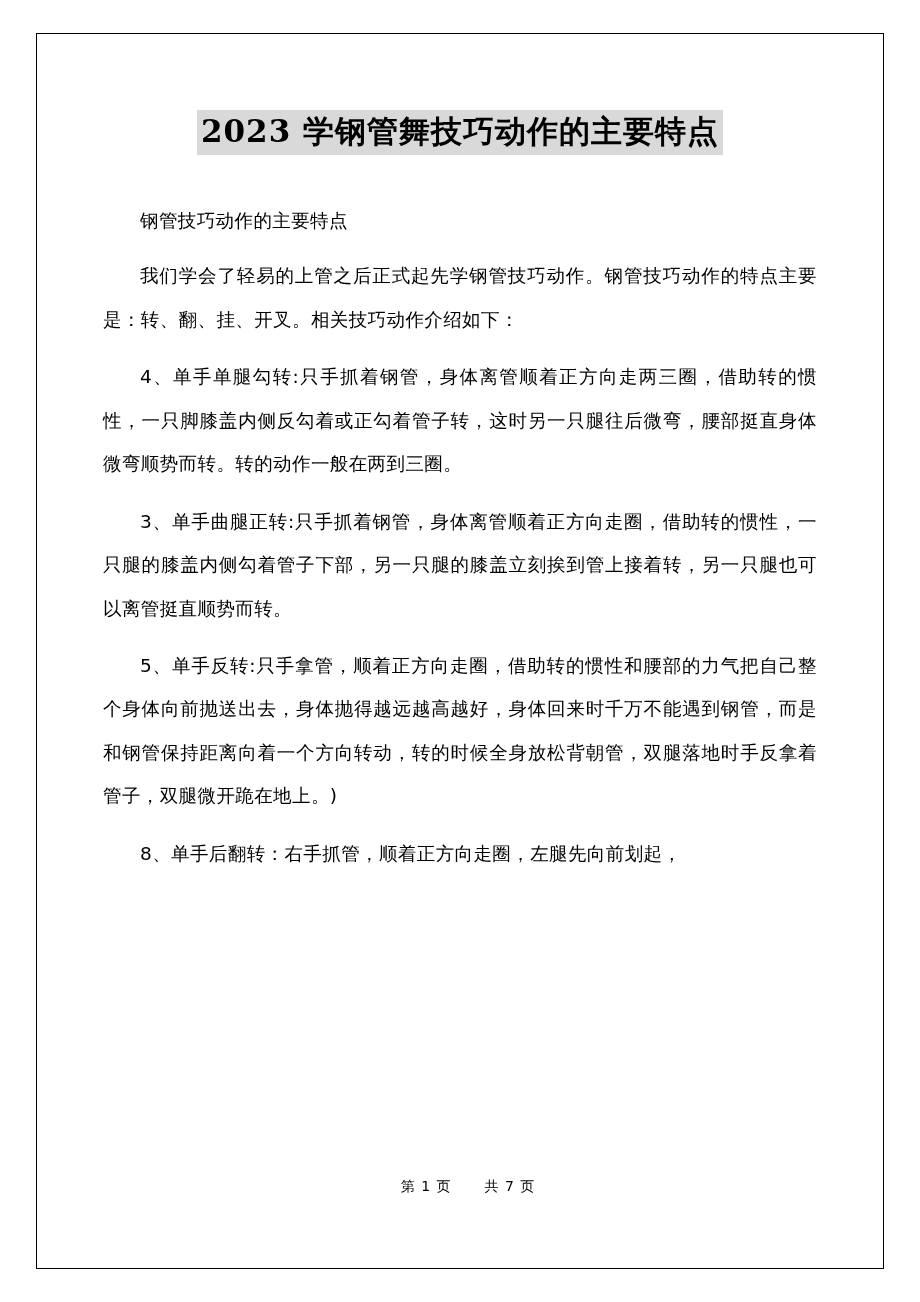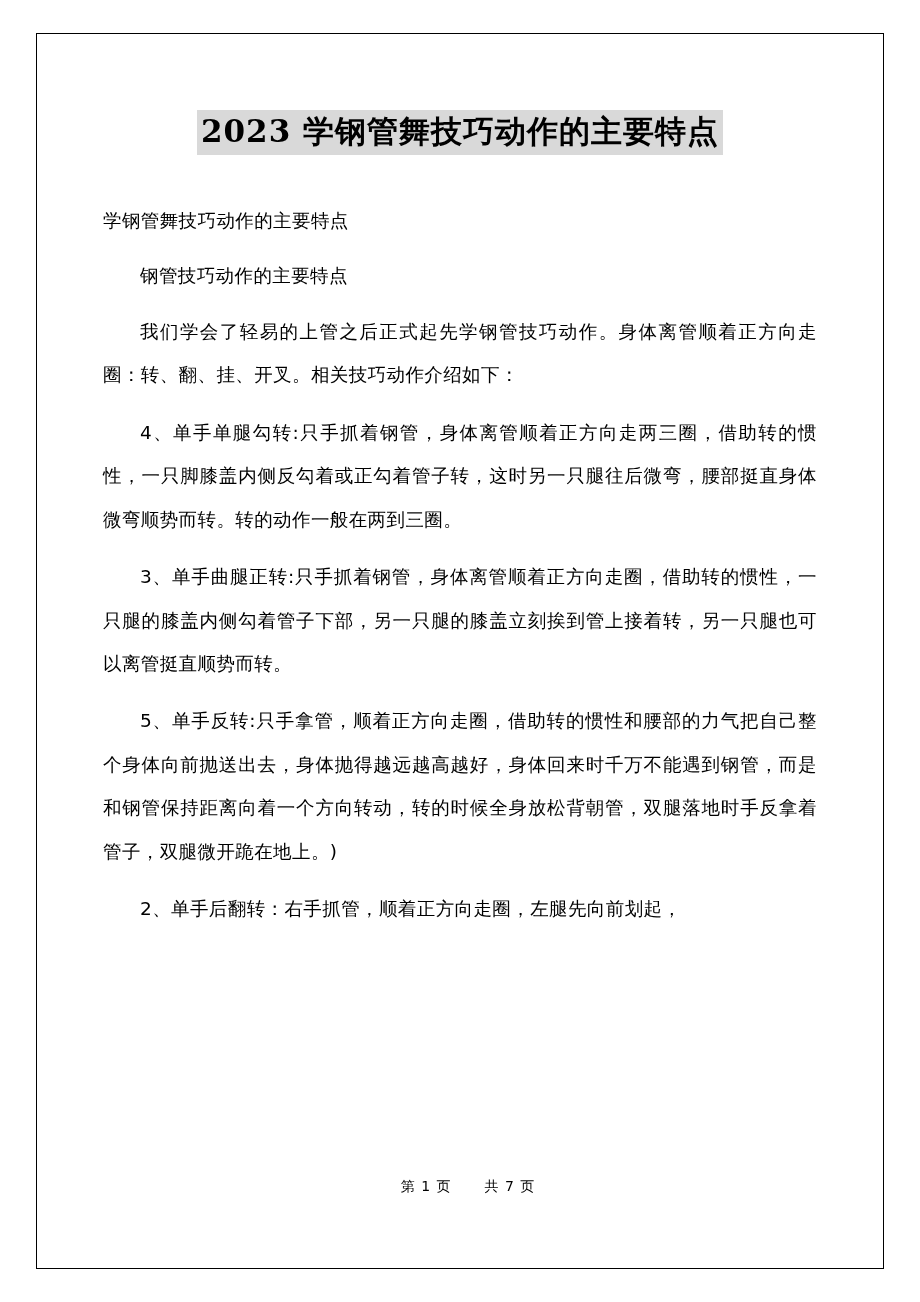--- a/index.html
+++ b/index.html
@@ -92,27 +92,26 @@
 
 <div class="page">
   <div class="page-border"></div>
 
   <div class="content">
 
     <div class="title-wrap">
       <span class="doc-title">2023 学钢管舞技巧动作的主要特点</span>
     </div>
 
-    <p class="para indent1 tight">学钢管舞技巧动作的主要特点</p>
     <p class="para indent2 tight">钢管技巧动作的主要特点</p>
-    <p class="para indent2">我们学会了轻易的上管之后正式起先学钢管技巧动作。身体离管顺着正方向走圈：转、翻、挂、开叉。相关技巧动作介绍如下：</p>
+    <p class="para indent2">我们学会了轻易的上管之后正式起先学钢管技巧动作。钢管技巧动作的特点主要是：转、翻、挂、开叉。相关技巧动作介绍如下：</p>
     <p class="para indent2">4、单手单腿勾转:只手抓着钢管，身体离管顺着正方向走两三圈，借助转的惯性，一只脚膝盖内侧反勾着或正勾着管子转，这时另一只腿往后微弯，腰部挺直身体微弯顺势而转。转的动作一般在两到三圈。</p>
     <p class="para indent2">3、单手曲腿正转:只手抓着钢管，身体离管顺着正方向走圈，借助转的惯性，一只腿的膝盖内侧勾着管子下部，另一只腿的膝盖立刻挨到管上接着转，另一只腿也可以离管挺直顺势而转。</p>
     <p class="para indent2">5、单手反转:只手拿管，顺着正方向走圈，借助转的惯性和腰部的力气把自己整个身体向前抛送出去，身体抛得越远越高越好，身体回来时千万不能遇到钢管，而是和钢管保持距离向着一个方向转动，转的时候全身放松背朝管，双腿落地时手反拿着管子，双腿微开跪在地上。)</p>
-    <p class="para indent2">2、单手后翻转：右手抓管，顺着正方向走圈，左腿先向前划起，</p>
+    <p class="para indent2">8、单手后翻转：右手抓管，顺着正方向走圈，左腿先向前划起，</p>
 
   </div>
 
   <div class="footer">
     <span>第 1 页</span>
     <span class="sep"></span>
     <span>共 7 页</span>
   </div>
 </div>
 

